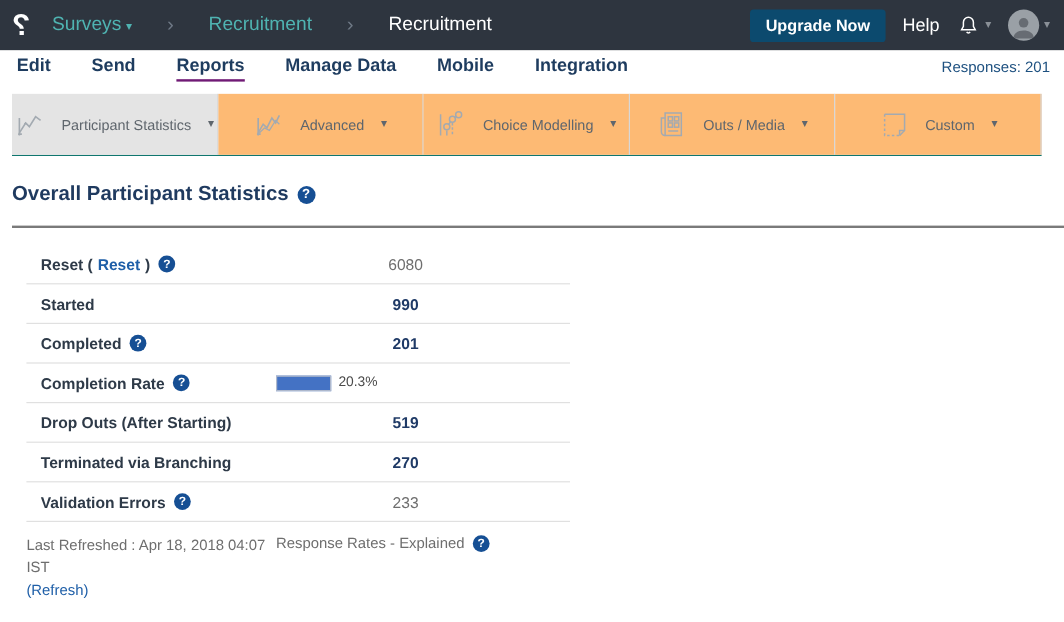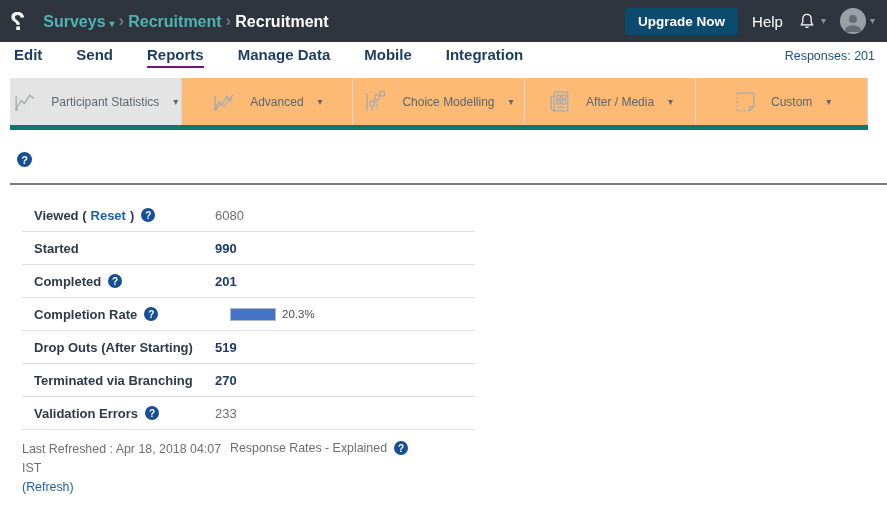--- a/index.html
+++ b/index.html
@@ -4,21 +4,21 @@
 <style>
   * { margin:0; padding:0; box-sizing:border-box; }
   html,body { width:887px; height:518px; overflow:hidden; background:#fff;
     font-family:"Liberation Sans", sans-serif; }
 
   
   .topbar { height:42px; background:#2e353f; display:flex; align-items:center;
     padding:0 12px 0 10px; gap:10px; }
   .logo { color:#fff; font-weight:bold; font-size:25px; transform:scaleX(-1);
     display:inline-block; line-height:1; margin-right:8px; cursor:pointer; }
-  .crumbs { display:flex; align-items:flex-end; gap:4px; font-size:16px;font-weight:bold; }
+  .crumbs { display:flex; align-items:center; gap:29px; font-size:16px; }
   .crumb-teal { color:#4fb3b1; cursor:pointer; }
   .crumb-sep { color:#6e7885; font-size:17px; }
   .crumb-white { color:#ffffff; }
   .caret { font-size:10px; line-height:1; }
   .caret-teal { color:#4fb3b1; margin-left:4px; }
   .caret-gray { color:#8a9097; margin-left:4px; }
   .topbar-right { margin-left:auto; display:flex; align-items:center; gap:14px; }
   .upgrade-btn { background:#0c4a6e; color:#fff; font-weight:bold; font-size:13.5px;
     border:none; border-radius:3px; height:27px; padding:0 13px; cursor:pointer; }
   .searchbox { position:relative; width:130px; height:27px; }
@@ -36,21 +36,21 @@
   .navrow { height:36px; display:flex; align-items:flex-start; gap:34px;
     padding-left:14px; position:relative; background:#fff; }
   .nav-item { font-size:15px; font-weight:600; color:#1e3c5f; cursor:pointer;
     padding:4px 0 3px; }
   .nav-item.active { border-bottom:2px solid #701a75; }
   .responses { position:absolute; right:12px; top:7px; font-size:12.5px;
     color:#1e5180; }
 
   
   .tabstrip { margin-left:10px; width:858px; height:52px; display:flex;
-    border-bottom:5px solid #0f766e; }
+    border-bottom:1px solid #0f766e; }
   .tab { flex:1; background:#fdba74; border-right:1px solid #d7d7d7;
     display:flex; align-items:center; justify-content:center; gap:12px;
     cursor:pointer; }
   .tab.active { background:#e4e4e4; }
   .tab-label { font-size:12px; color:#5f666d; }
   .tab .caret { color:#5f666d; margin-left:2px; }
 
   
   .page-title-row { margin:22px 0 0 10px; display:flex; align-items:center; }
   .page-title { font-size:17px; font-weight:bold; color:#1f3a5f; }
@@ -59,21 +59,21 @@
     font-size:10px; font-weight:bold; margin-left:7px; cursor:pointer;
     flex:none; }
   .help.lg { width:15px; height:15px; font-size:11px; }
   .divider { margin:16px 0 0 10px; width:877px; height:2px; background:#7a7a7a; }
 
   .stats-table { margin:14px 0 0 22px; width:453px; font-size:13px; }
   .thead { height:30px; background:#f1f1f1; display:flex; align-items:center;
     border-bottom:1px solid #dddddd; }
   .tlabel { flex:1; padding-left:12px; display:flex; align-items:center;
     font-weight:bold; color:#2e3a48; }
-  .tvalue { width:260px; text-align:left; padding-right:14px; }
+  .tvalue { width:260px; text-align:center; padding-right:14px; }
   .thead .tvalue { text-align:center; font-weight:bold; color:#2e3a48;
     padding-right:0; }
   .trow { height:33px; display:flex; align-items:center;
     border-bottom:1px solid #e0e0e0; }
   .muted { color:#6e6e6e; font-weight:normal; }
   .strong { color:#1f3a66; font-weight:bold; cursor:pointer; }
   .link { color:#1f5fa8; cursor:pointer; }
   .tlabel .link { margin:0 4px; font-weight:bold; }
   .bar-cell { display:flex; align-items:center; text-align:center;
     padding-left:15px; padding-right:0; }
@@ -171,44 +171,45 @@
   <div class="tab">
     <svg width="27" height="27" viewBox="0 0 26 26" fill="none" stroke="#a3aab1" stroke-width="1.2">
       <path d="M7 4h13v18H7z"></path>
       <path d="M7 22c-1.8 0-3-1.2-3-3V8h3"></path>
       <rect x="9.5" y="7" width="3.4" height="3.4"></rect>
       <rect x="14.5" y="7" width="3.4" height="3.4"></rect>
       <rect x="9.5" y="12" width="3.4" height="3.4"></rect>
       <rect x="14.5" y="12" width="3.4" height="3.4"></rect>
       <path d="M9.5 18.5h8"></path>
     </svg>
-    <span class="tab-label">After / Media</span>
+    <span class="tab-label">Outs / Media</span>
       <span class="caret">▾</span>
   </div>
   <div class="tab">
     <svg width="27" height="27" viewBox="0 0 26 26" fill="none" stroke="#a3aab1" stroke-width="1.2">
       <path d="M5 5h16v13l-4 4"></path>
       <path d="M5 5v17h12" stroke-dasharray="2 1.8"></path>
       <path d="M21 18h-4v4"></path>
     </svg>
     <span class="tab-label">Custom</span>
       <span class="caret">▾</span>
   </div>
 </div>
 
 <div class="page-title-row">
+  <span class="page-title">Overall Participant Statistics</span>
   <span class="help lg">?</span>
 </div>
 <div class="divider"></div>
 
 <div class="stats-table">
 
   <div class="trow">
     <div class="tlabel">
-      <span>Viewed (</span>
+      <span>Reset (</span>
       <span class="link">Reset</span>
       <span>)</span>
       <span class="help">?</span>
     </div>
     <div class="tvalue muted">6080</div>
   </div>
 
   <div class="trow">
     <div class="tlabel">
         <span>Started</span>

